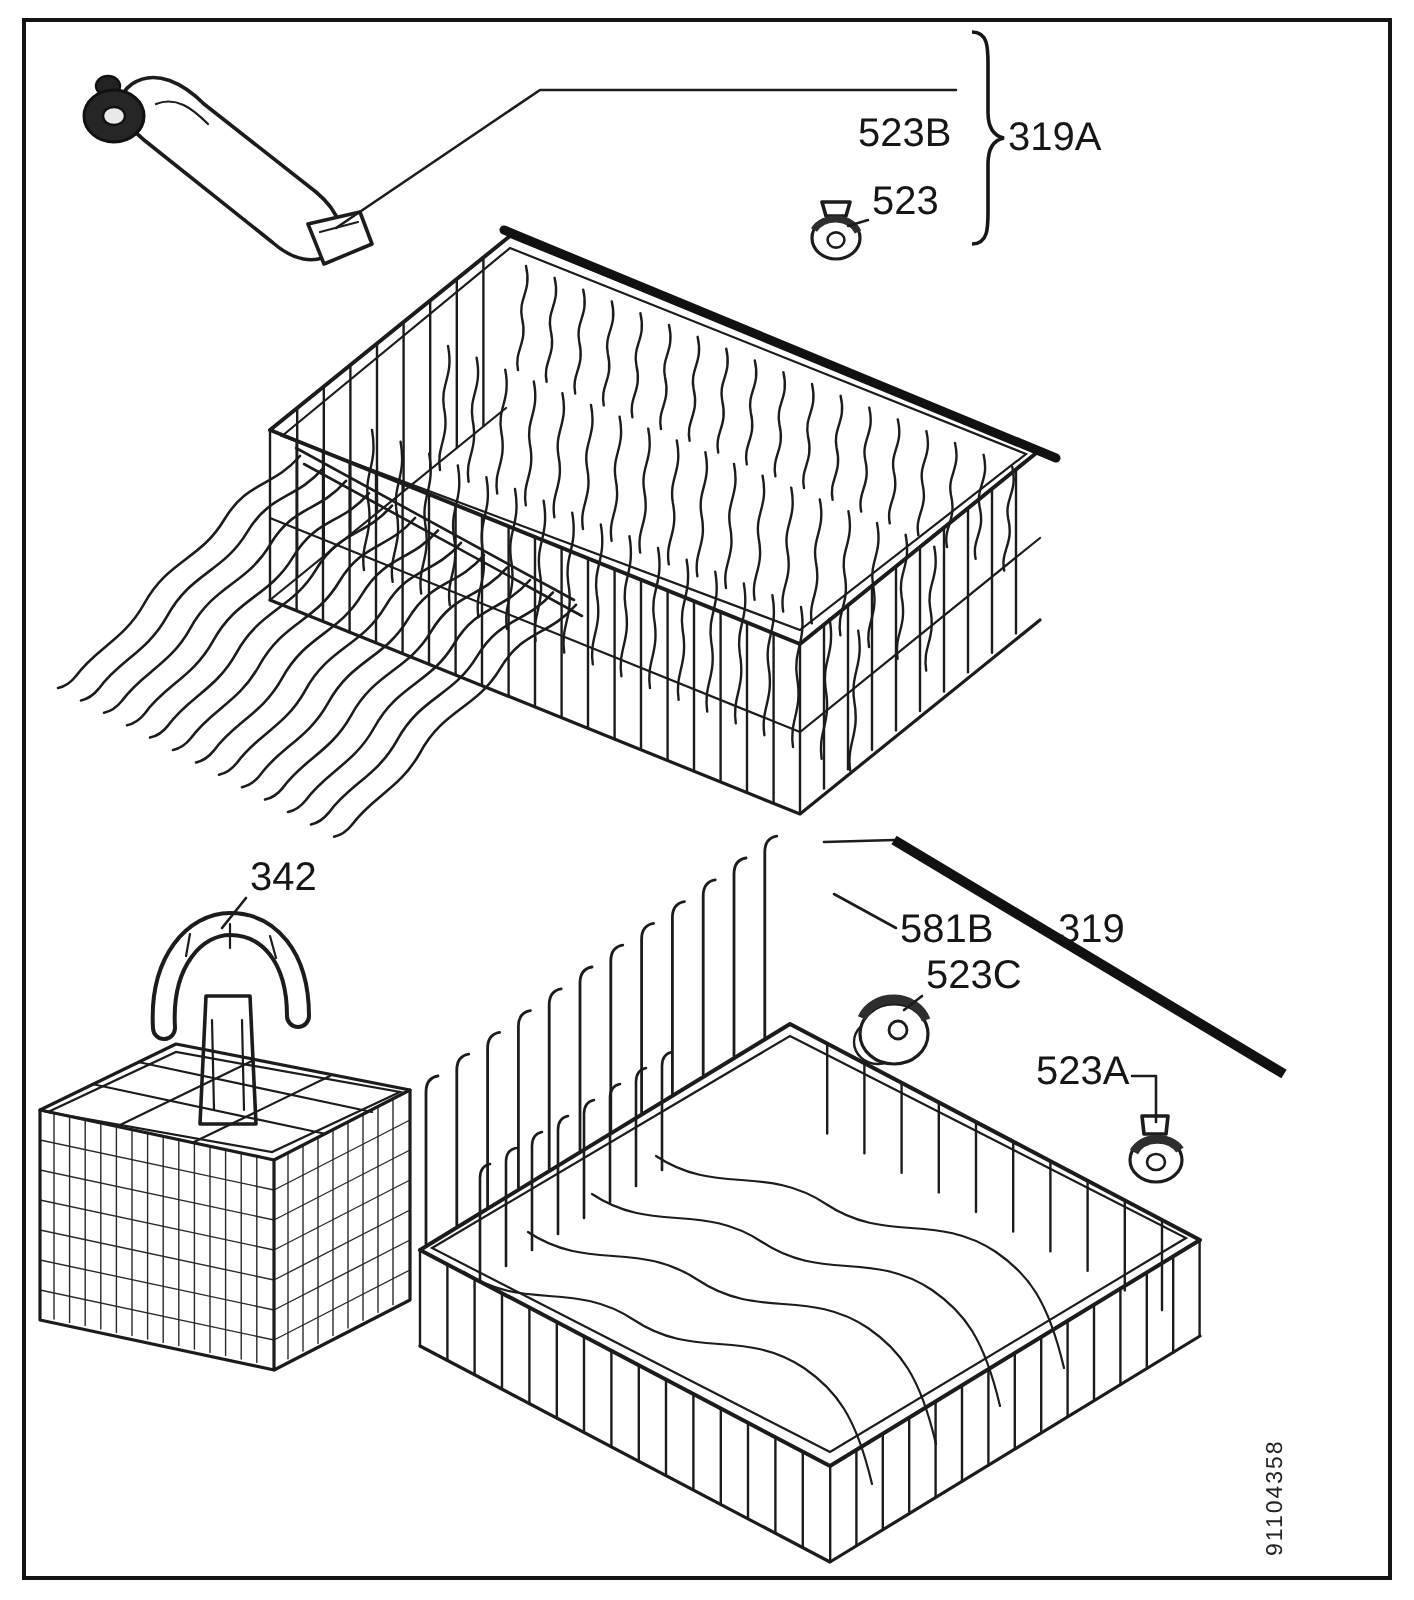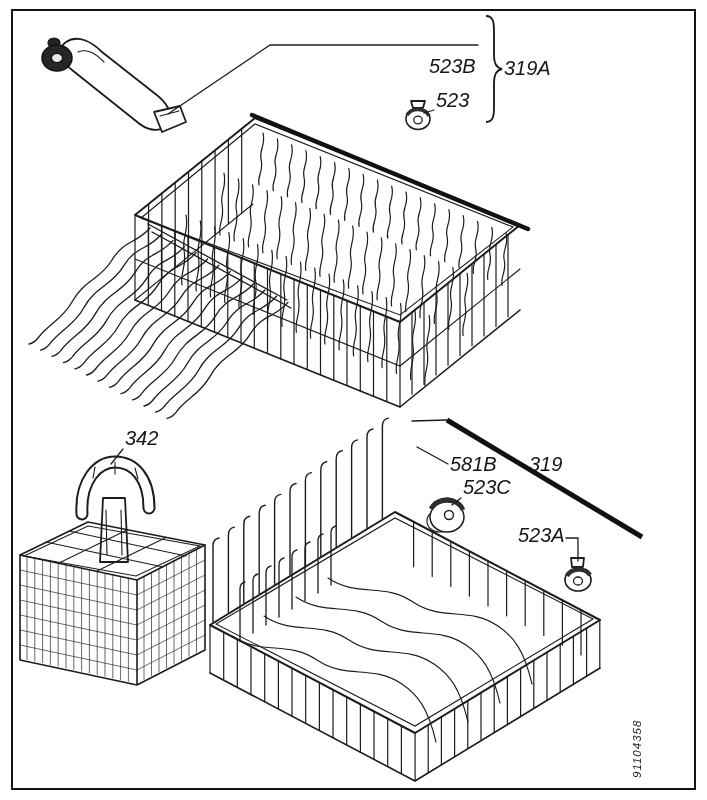--- a/index.html
+++ b/index.html
@@ -1,16 +1,16 @@
 <!DOCTYPE html>
 <html><head>
 <meta charset="utf-8">
 <style>
   html,body{margin:0;padding:0;background:#ffffff;}
-  .stage{position:relative;width:707px;height:800px;background:#ffffff;overflow:hidden;font-style:italic;}
+  .stage{position:relative;width:707px;height:800px;background:#ffffff;overflow:hidden;}
   svg{position:absolute;left:0;top:0;}
   .frame{fill:none;stroke:#141414;stroke-width:2;}
   .solid{fill:#ffffff;stroke:#1c1c1c;stroke-width:1.8;stroke-linejoin:round;}
   .thin{fill:none;stroke:#1c1c1c;stroke-width:1.1;stroke-linecap:round;}
   .w16{fill:none;stroke:#1c1c1c;stroke-width:1.6;stroke-linecap:round;stroke-linejoin:round;}
   .w2{fill:none;stroke:#1c1c1c;stroke-width:2;stroke-linejoin:round;}
   .line{fill:none;stroke:#1c1c1c;stroke-width:1.3;stroke-linecap:round;stroke-linejoin:round;}
   .bold{fill:none;stroke:#111111;stroke-width:4.5;stroke-linecap:round;}
   .rail{fill:none;stroke:#111111;stroke-width:5;stroke-linecap:butt;}
   .brace{fill:none;stroke:#161616;stroke-width:1.8;}

